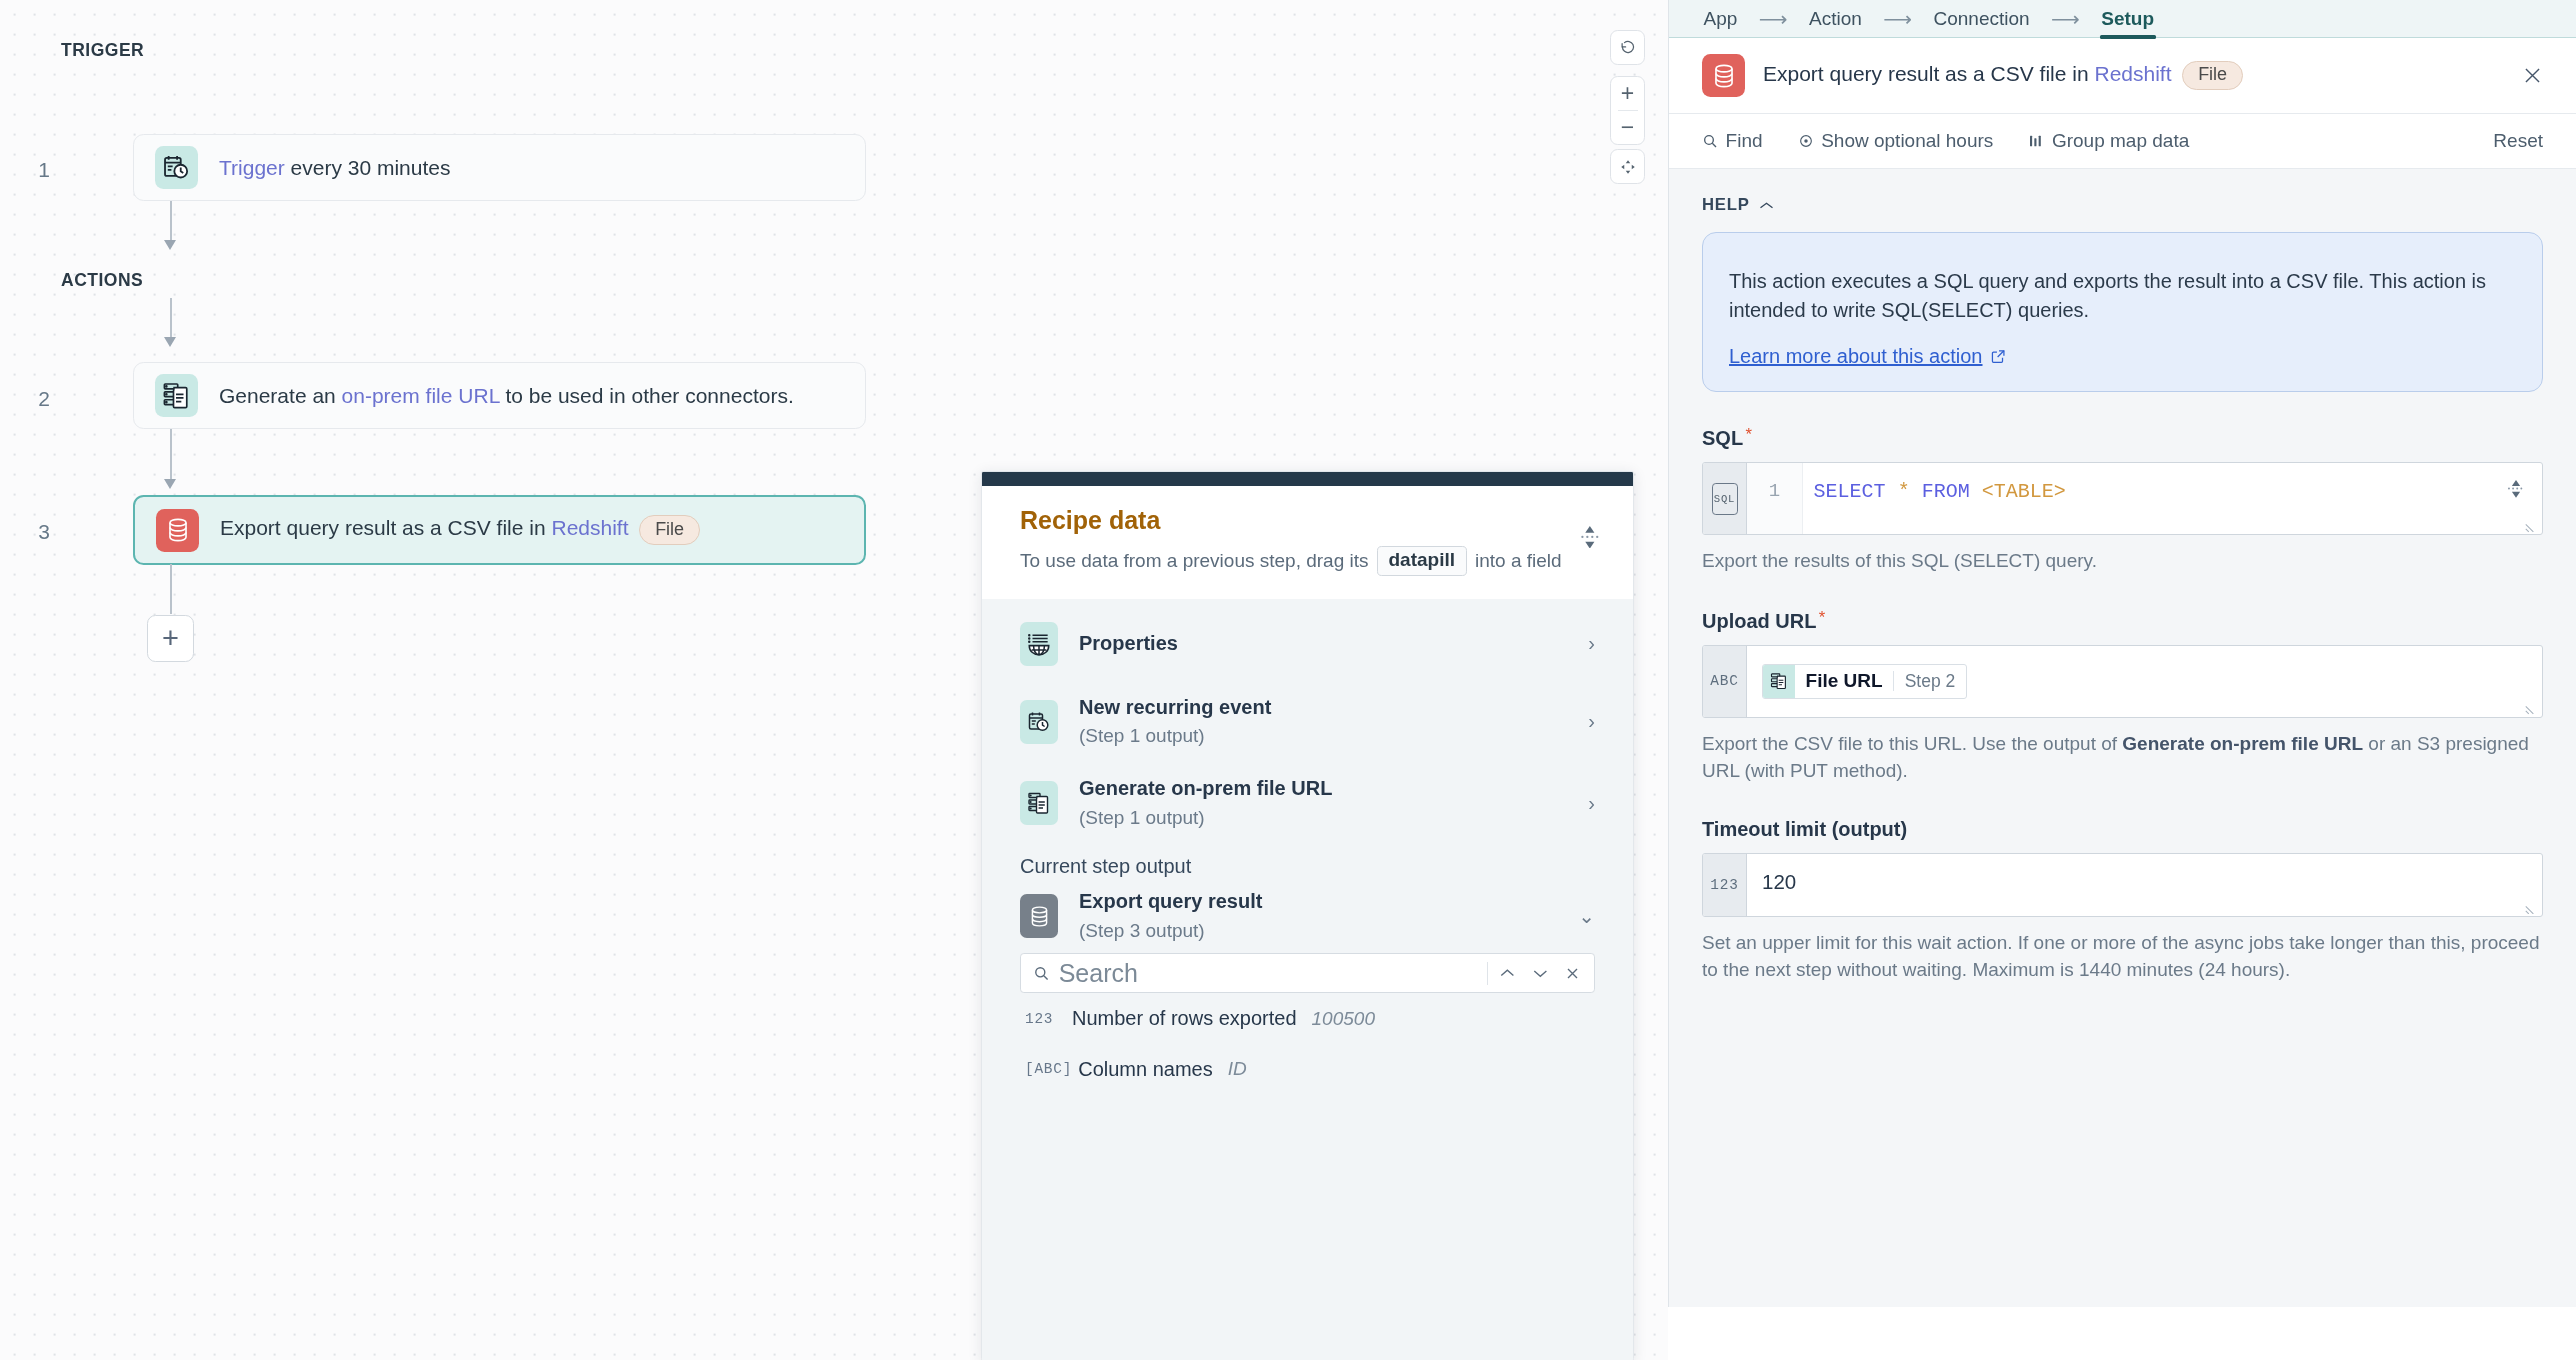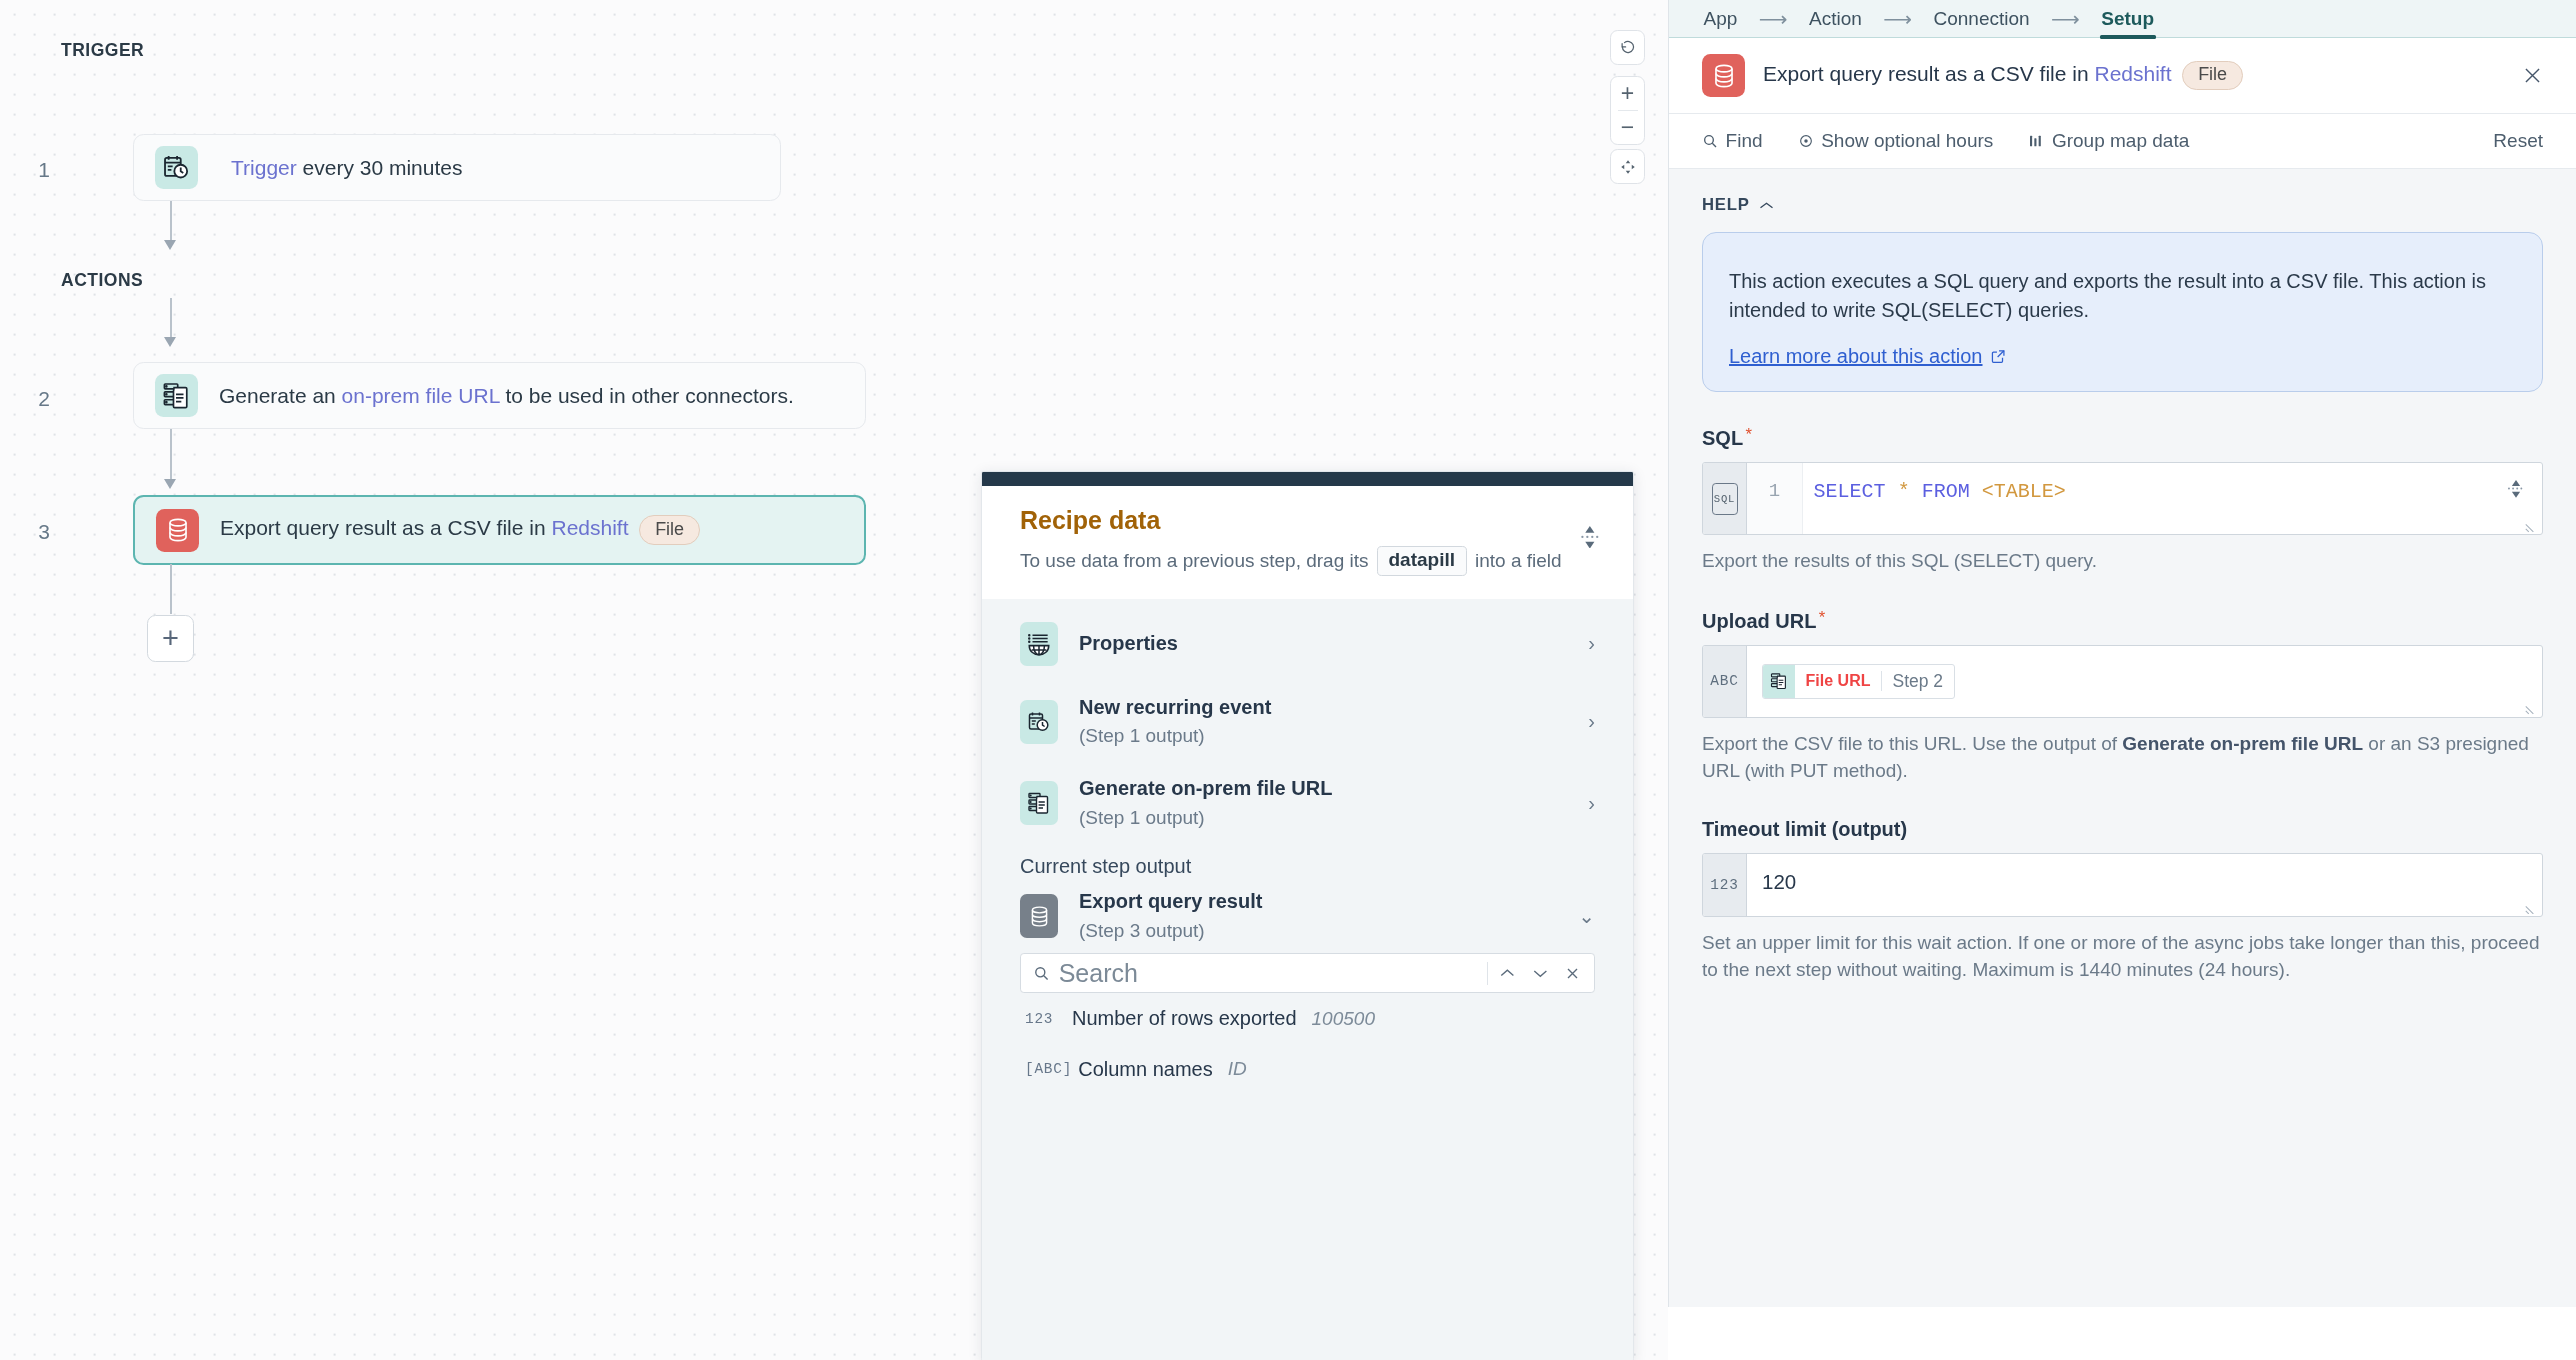--- a/index.html
+++ b/index.html
@@ -329,21 +329,21 @@
     display: inline-flex; align-items: stretch;
     border: 1.1px solid #d9dfe5; border-radius: 3px; background: #fff;
     overflow: hidden; height: 35px;
   }
   .pill-dp-ico {
     width: 32px; background: #c9e9e5;
     display: flex; align-items: center; justify-content: center; flex: none;
   }
   .pill-dp-txt {
     display: flex; align-items: center; padding: 0 10.6px;
-    font-size: 16px; font-weight: 700; color: #ef4444;
+    font-size: 19px; font-weight: 700; color: #0f172a;
   }
   .pill-dp-sep { width: 0.8px; background: #dde3e9; margin: 6.8px 0; }
   .pill-dp-step {
     display: flex; align-items: center; padding: 0 10.6px;
     font-size: 17.5px; color: #6b7a89; font-weight: 400;
   }
   .num-box {
     display: flex; background: #ffffff;
     border: 1.1px solid #cfd6dd; border-radius: 3px;
     height: 64px; position: relative; overflow: hidden;
@@ -353,21 +353,21 @@
 </head>
 <body>
 
 <div class="root">
 
   <div class="canvas">
 
     <div class="section-label" style="left:61px; top:40px;">TRIGGER</div>
 
     <div class="step-num" style="left:29px; top:158px;">1</div>
-    <div class="card card-plain" style="left:133px; top:134px; width:648px; height:67px;gap:12px;">
+    <div class="card card-plain" style="left:133px; top:134px; width:733px; height:67px;">
       <div class="card-icon icon-mint">
         <svg width="29" height="29" viewBox="0 0 24 24" fill="none" stroke="#1a2630" stroke-width="1.5">
           <rect x="2.5" y="4" width="13" height="15" rx="1.5"></rect>
           <path d="M5.5 2.5v3M12.5 2.5v3M2.5 8h13"></path>
           <path d="M4.8 11h4M4.8 14h3"></path>
           <circle cx="15.5" cy="15" r="5.3" fill="#fff"></circle>
           <path d="M15.5 12v3.1l2.1 1.4"></path>
         </svg>
       </div>
       <div class="card-text">

